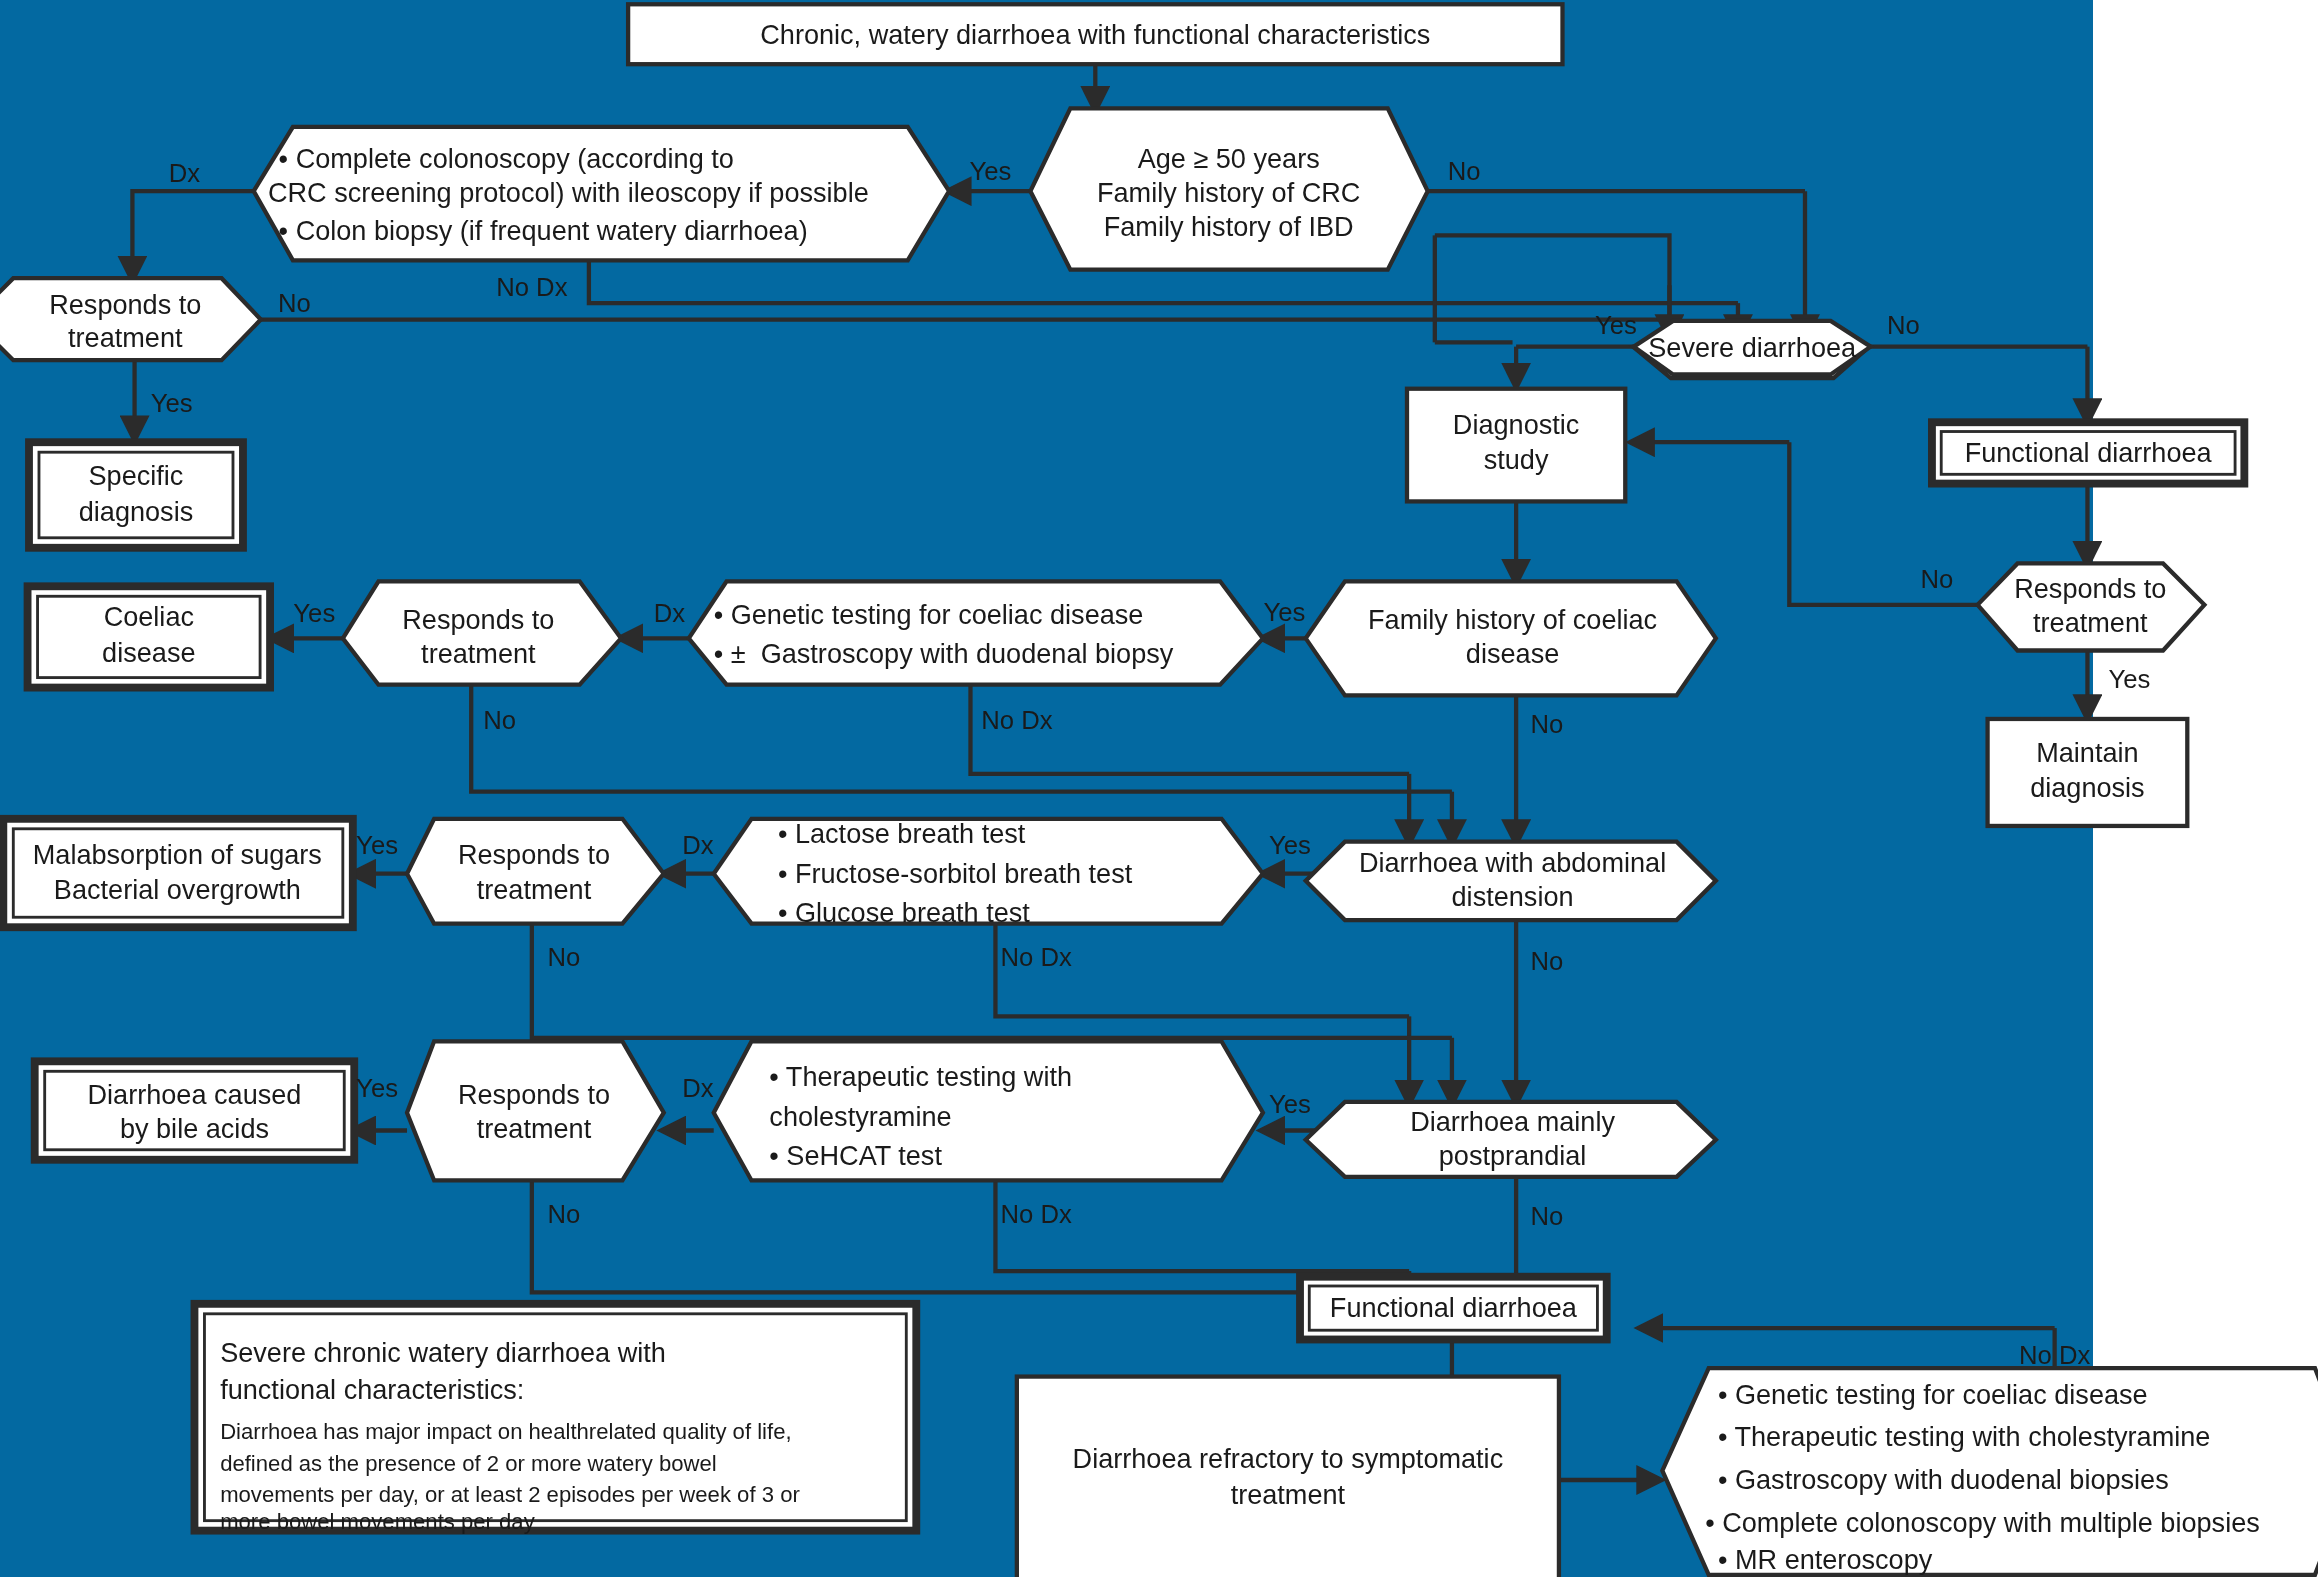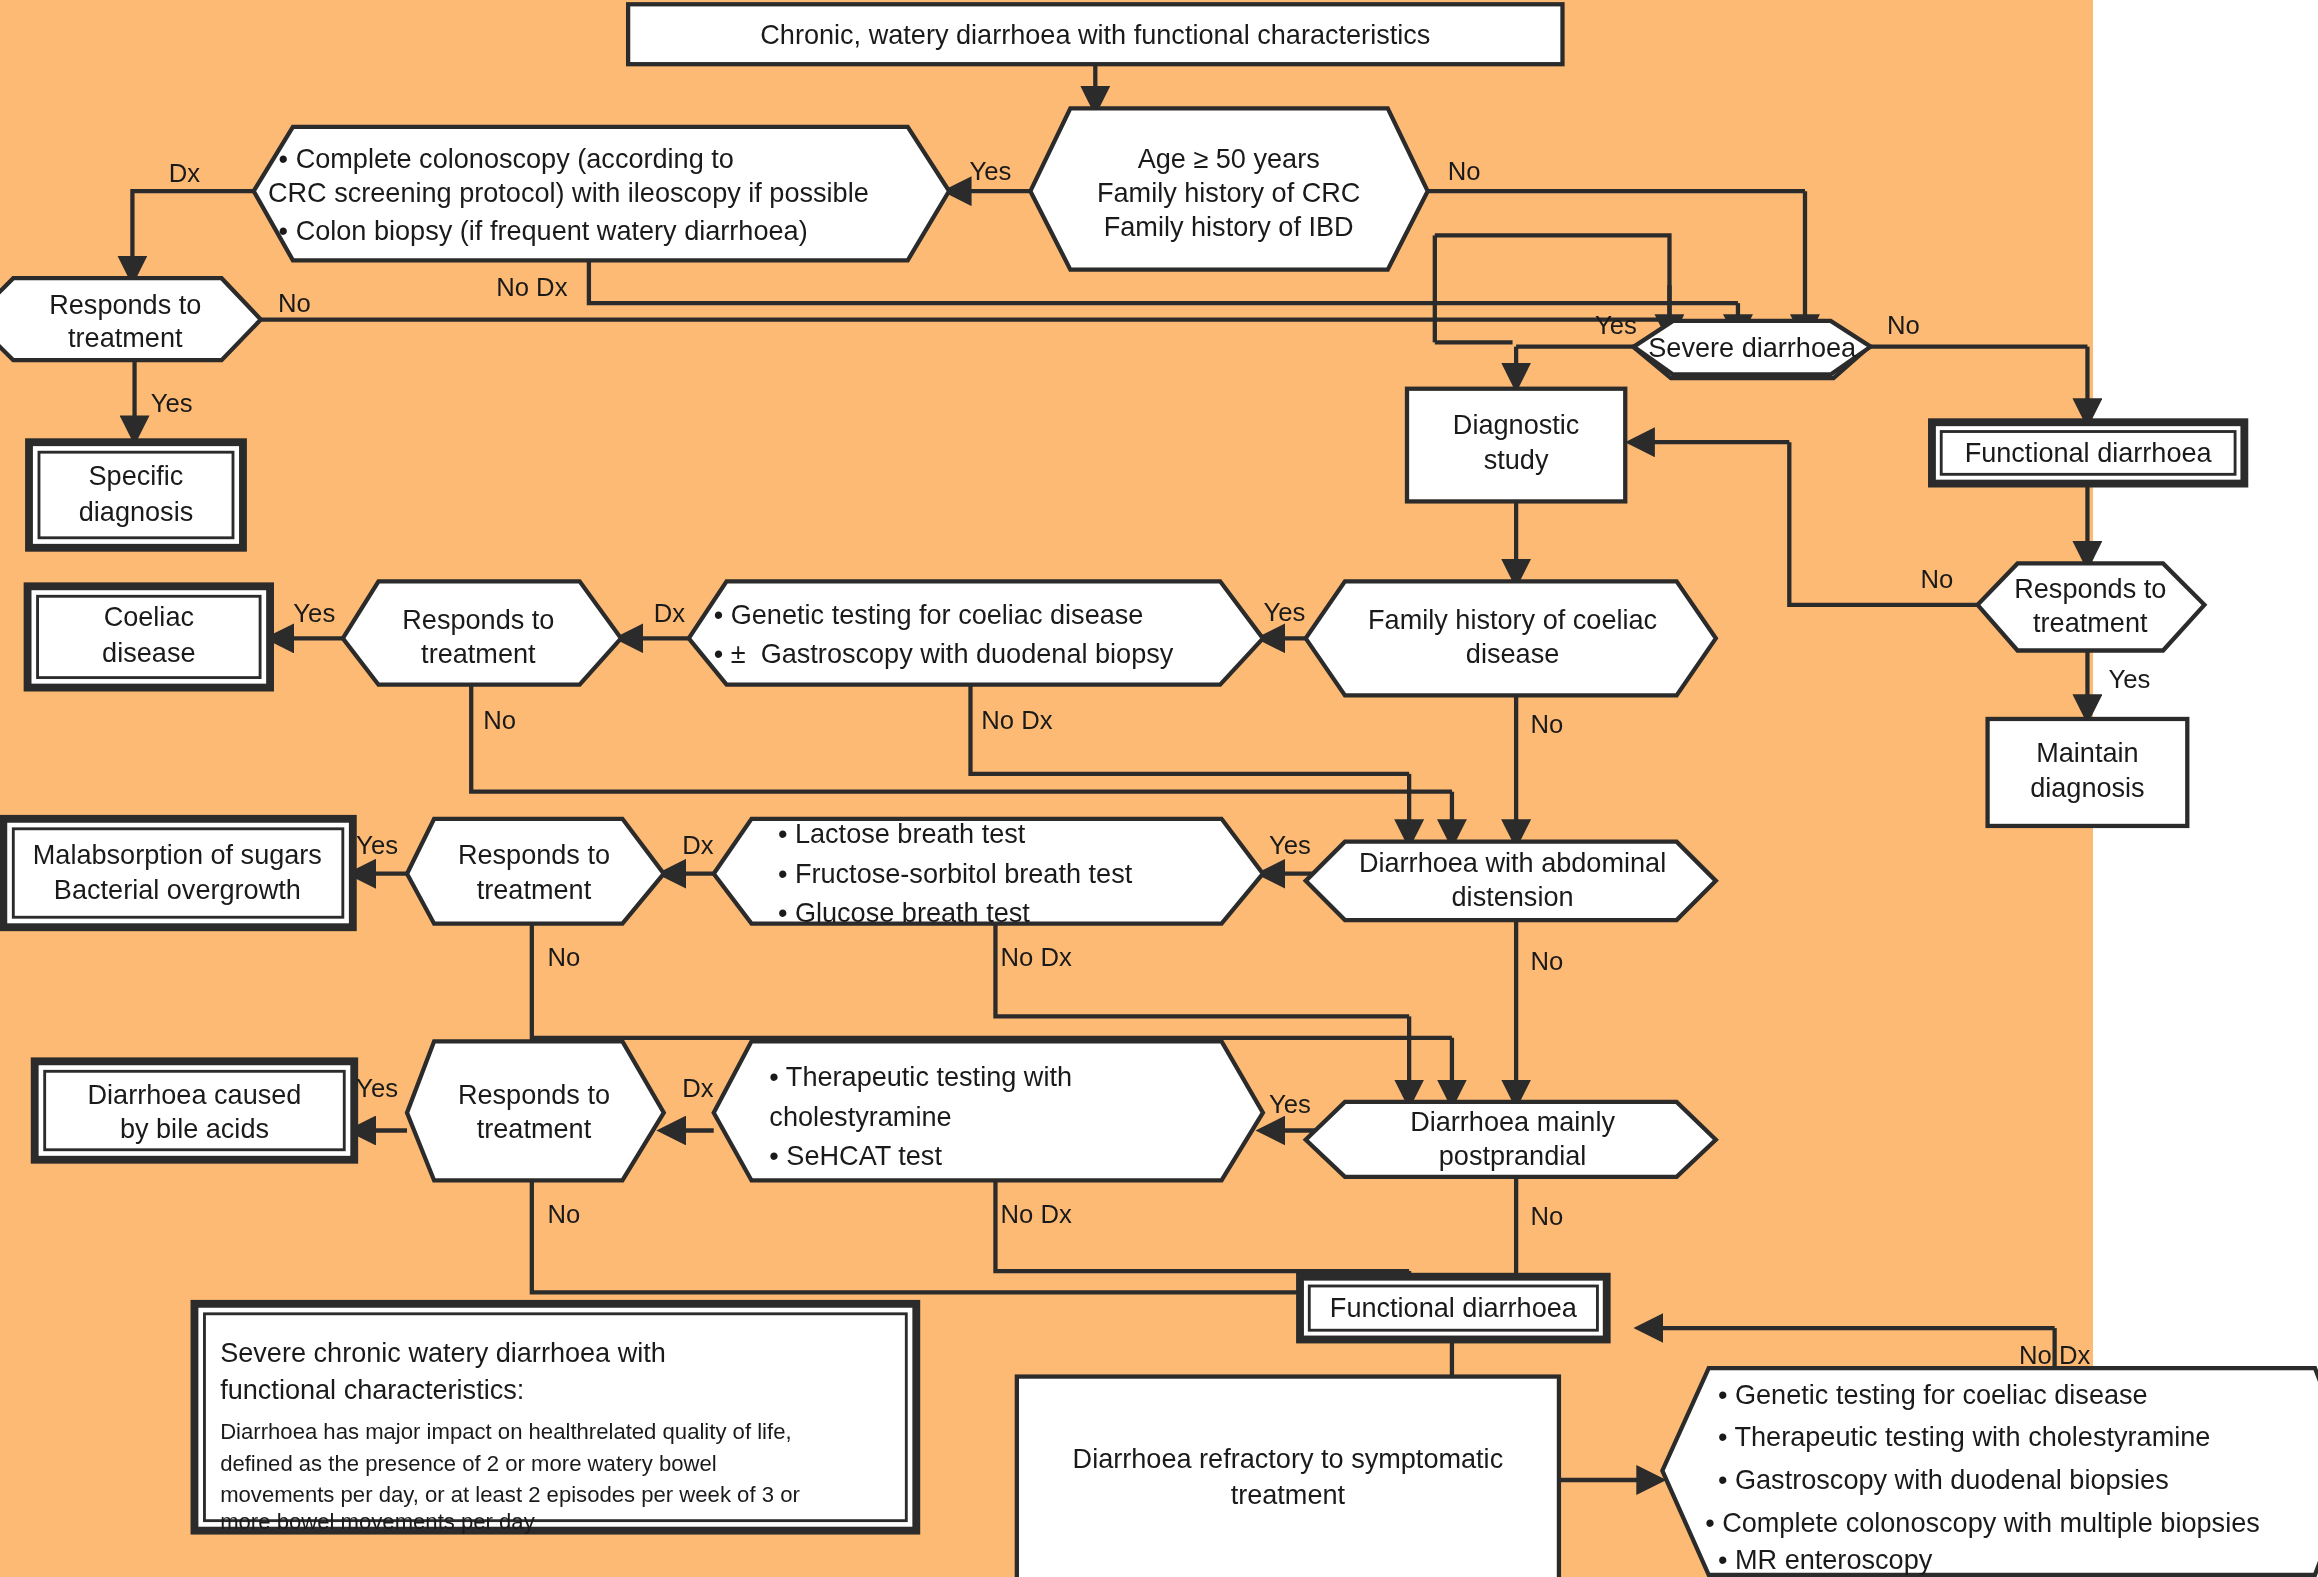--- a/index.html
+++ b/index.html
@@ -1,16 +1,16 @@
 <!DOCTYPE html>
 <html style="font-size:11.4px"><head>
 <meta charset="utf-8">
 <style>
   html,body{margin:0;padding:0;background:#ffffff;}
-  #stage{position:relative;width:2093px;height:1577px;background:#fdba74;
+  #stage{position:relative;width:2093px;height:1577px;background:#0369a1;
          font-family:"Liberation Sans","DejaVu Sans",sans-serif;}
   svg{position:absolute;top:0;left:0;width:2319px;height:1577px;}
   .shp{fill:#ffffff;stroke:#2b2b2b;stroke-width:6;}
   .dbl-outer{fill:#ffffff;stroke:#2b2b2b;stroke-width:11;}
   .dbl-inner{fill:none;stroke:#2b2b2b;stroke-width:4;}
   .ln{fill:none;stroke:#2b2b2b;stroke-width:6;}
   .ah{fill:#2b2b2b;}
   .txt{font-family:"Liberation Sans","DejaVu Sans",sans-serif;fill:#1a1a1a;}
   .t-node{font-size:38px;}
   .t-edge{font-size:36px;}

